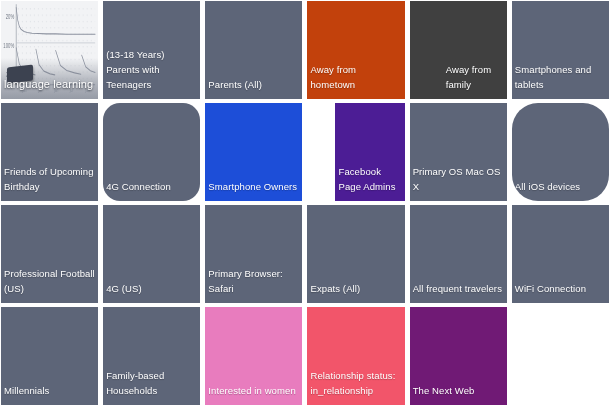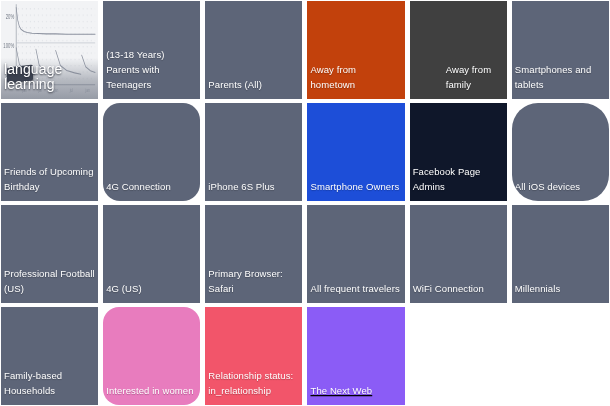--- a/index.html
+++ b/index.html
@@ -81,21 +81,21 @@
     bottom: 17px;
     width: 26px;
     height: 16px;
     background: #3c4250;
     border-radius: 2px;
     transform: skewY(-6deg);
     box-shadow: 1px 2px 2px rgba(0,0,0,0.25);
   }
   .tile.has-media .tile-label {
     text-shadow: 0 1px 2px rgba(40,44,54,0.9);
-    font-size: 14px;
+    font-size: 11px;
   }
 </style>
 </head>
 <body>
 
 <div class="grid" id="tile-grid">
     <div class="tile has-media">
       <div class="media">
         <svg viewBox="0 0 96 62" preserveAspectRatio="none" xmlns="http://www.w3.org/2000/svg">
           <rect x="0" y="0" width="96" height="62" fill="#f2f3f5"></rect>
@@ -141,55 +141,58 @@
     </div>
     <div class="tile" style="background: rgb(93, 101, 120);">
       <div class="tile-label">Smartphones and tablets</div>
     </div>
     <div class="tile" style="background: rgb(93, 101, 120);">
       <div class="tile-label">Friends of Upcoming Birthday</div>
     </div>
     <div class="tile" style="background: rgb(93, 101, 120); border-radius: 17px;">
       <div class="tile-label">4G Connection</div>
     </div>
-    <div class="tile" style="background: rgb(93, 101, 120);">
-      <div class="tile-label">iPhone 6S Plus</div>
-    </div>
     <div class="tile" style="background: #1d4ed8;">
       <div class="tile-label">Smartphone Owners</div>
     </div>
-    <div class="tile" style="background: #0f172a;">
+    <div class="tile" style="background: #4c1d95; margin-left: 28px;">
       <div class="tile-label">Facebook Page Admins</div>
+    </div>
+    <div class="tile" style="background: rgb(93, 101, 120);">
+      <div class="tile-label">Primary OS Mac OS X</div>
     </div>
     <div class="tile" style="background: rgb(93, 101, 120); border-radius: 26px;">
       <div class="tile-label">All iOS devices</div>
     </div>
     <div class="tile" style="background: rgb(93, 101, 120);">
       <div class="tile-label">Professional Football (US)</div>
     </div>
     <div class="tile" style="background: rgb(93, 101, 120);">
       <div class="tile-label">4G (US)</div>
     </div>
     <div class="tile" style="background: rgb(93, 101, 120);">
       <div class="tile-label">Primary Browser: Safari</div>
     </div>
     <div class="tile" style="background: rgb(93, 101, 120);">
+      <div class="tile-label">Expats (All)</div>
+    </div>
+    <div class="tile" style="background: rgb(93, 101, 120);">
       <div class="tile-label">All frequent travelers</div>
     </div>
     <div class="tile" style="background: rgb(93, 101, 120);">
       <div class="tile-label">WiFi Connection</div>
     </div>
     <div class="tile" style="background: rgb(93, 101, 120);">
       <div class="tile-label">Millennials</div>
     </div>
     <div class="tile" style="background: rgb(93, 101, 120);">
       <div class="tile-label">Family-based Households</div>
     </div>
-    <div class="tile" style="background: rgb(232, 124, 190); border-radius: 16px;">
+    <div class="tile" style="background: rgb(232, 124, 190);">
       <div class="tile-label">Interested in women</div>
     </div>
     <div class="tile" style="background: rgb(242, 85, 106);">
       <div class="tile-label">Relationship status: in_relationship</div>
     </div>
-    <div class="tile" style="background: #8b5cf6; text-decoration: underline;">
+    <div class="tile" style="background: #701a75;">
       <div class="tile-label">The Next Web</div>
     </div>
   </div>
 
 </body></html>

